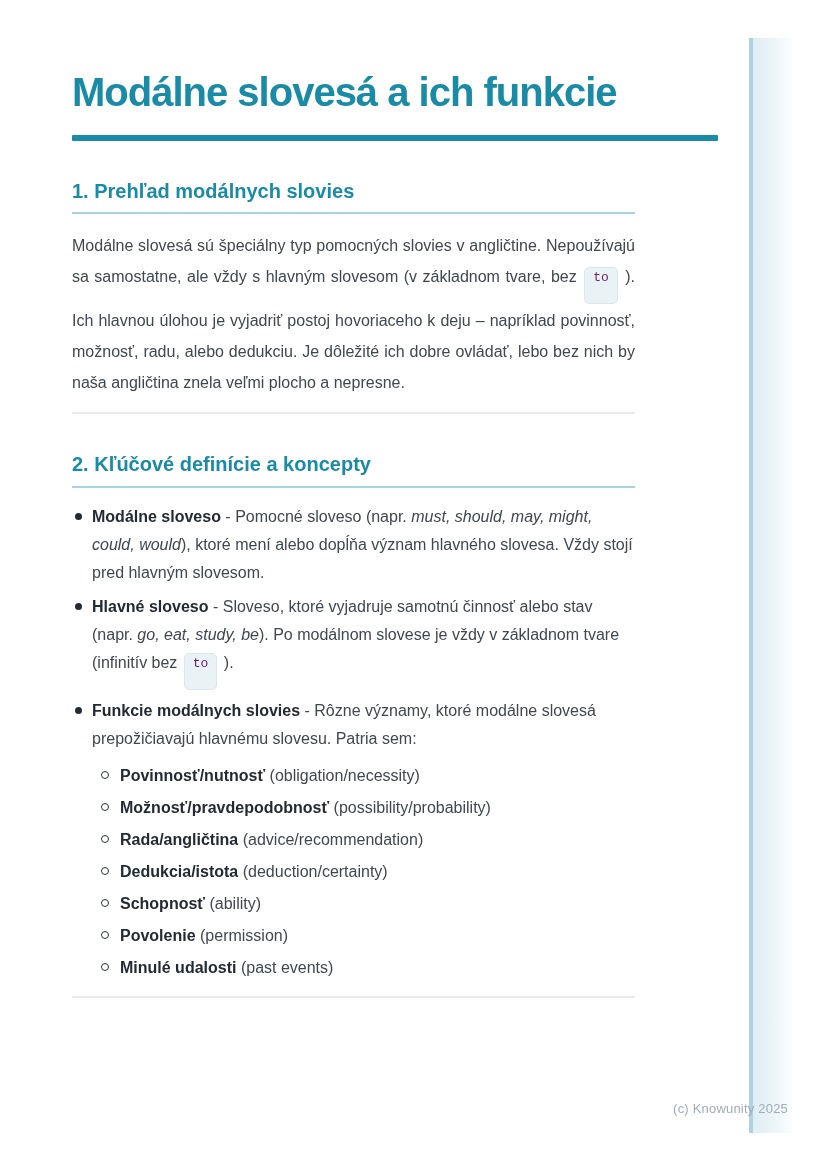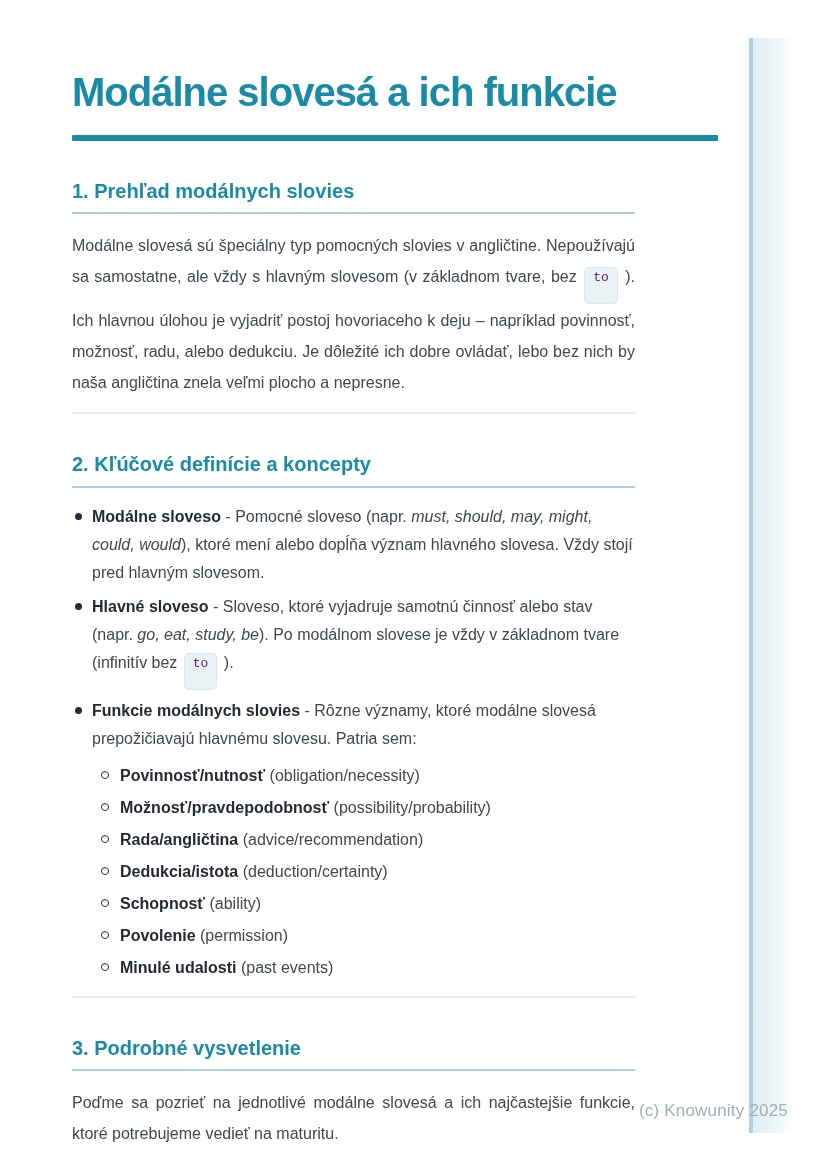--- a/index.html
+++ b/index.html
@@ -43,21 +43,21 @@
   }
   .b{font-weight:700;color:#242a34;}
   .i{font-style:italic;}
   .code{
     display:inline-block;font-family:"Liberation Mono","DejaVu Sans Mono",monospace;
     font-size:13px;line-height:1.25;color:#701a75;background:#e9f2f4;
     border:1px solid #d9e8ec;border-radius:5px;padding:2px 8px 17px;
     margin:0 2px;position:relative;top:-1px;
   }
   .footer{
-    position:absolute;right:40px;top:1101px;font-size:17px;color:#9fadb6;
+    position:absolute;right:40px;top:1101px;font-size:13px;color:#9fadb6;
     letter-spacing:.2px;z-index:3;margin-left:15px;
   }
 </style>
 </head>
 <body>
 
 <div class="edge-bar"></div>
 
 <div class="content">
 
@@ -85,20 +85,16 @@
           <li><span class="b">Schopnosť</span><span> (ability)</span></li>
           <li><span class="b">Povolenie</span><span> (permission)</span></li>
           <li><span class="b">Minulé udalosti</span><span> (past events)</span></li>
         </ul>
       </li>
     </ul>
   </section>
 
   <hr class="sep">
 
-  <section>
-    <h2>3. Podrobné vysvetlenie</h2>
-    <p class="lead">Poďme sa pozrieť na jednotlivé modálne slovesá a ich najčastejšie funkcie, ktoré potrebujeme vedieť na maturitu.</p>
-  </section>
 
 </div>
 
 <div class="footer">(c) Knowunity 2025</div>
 
 </body></html>

